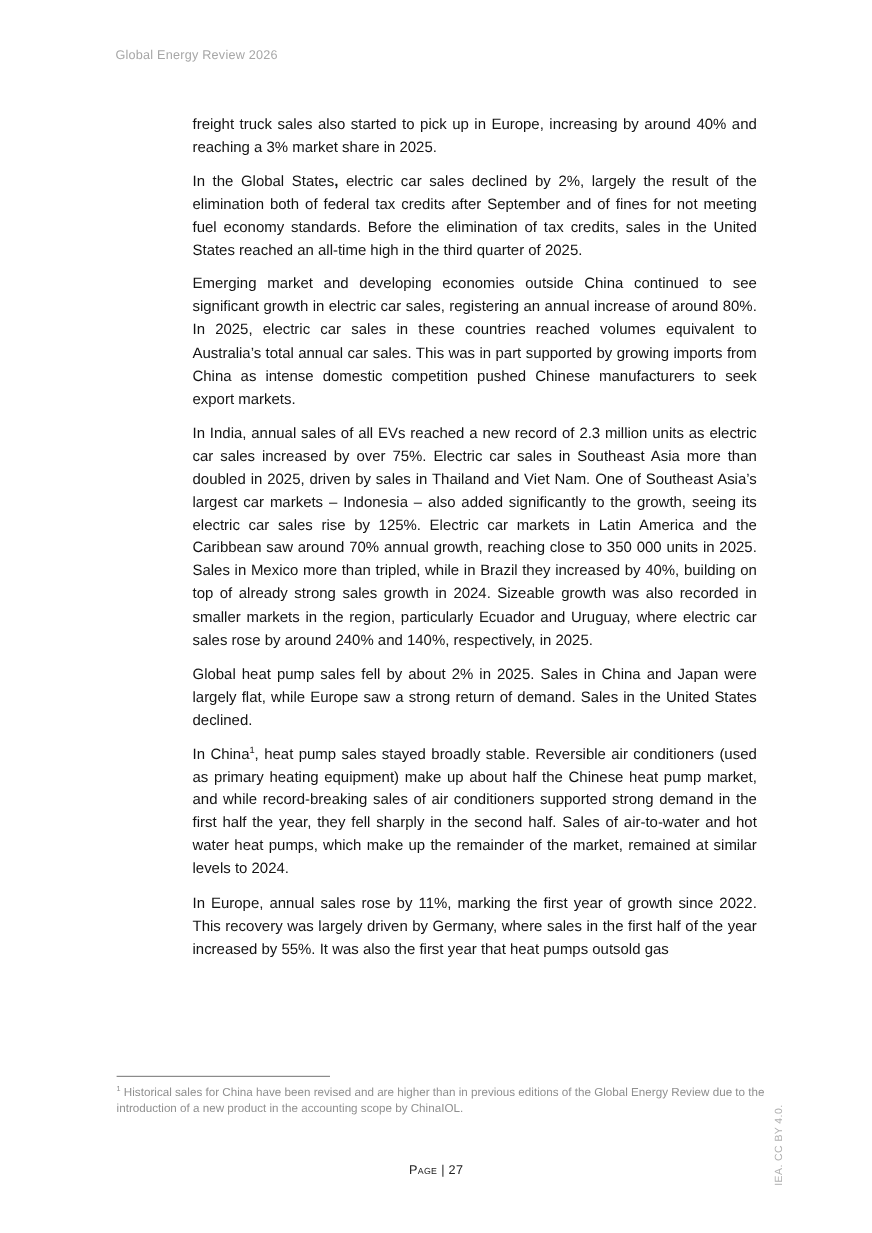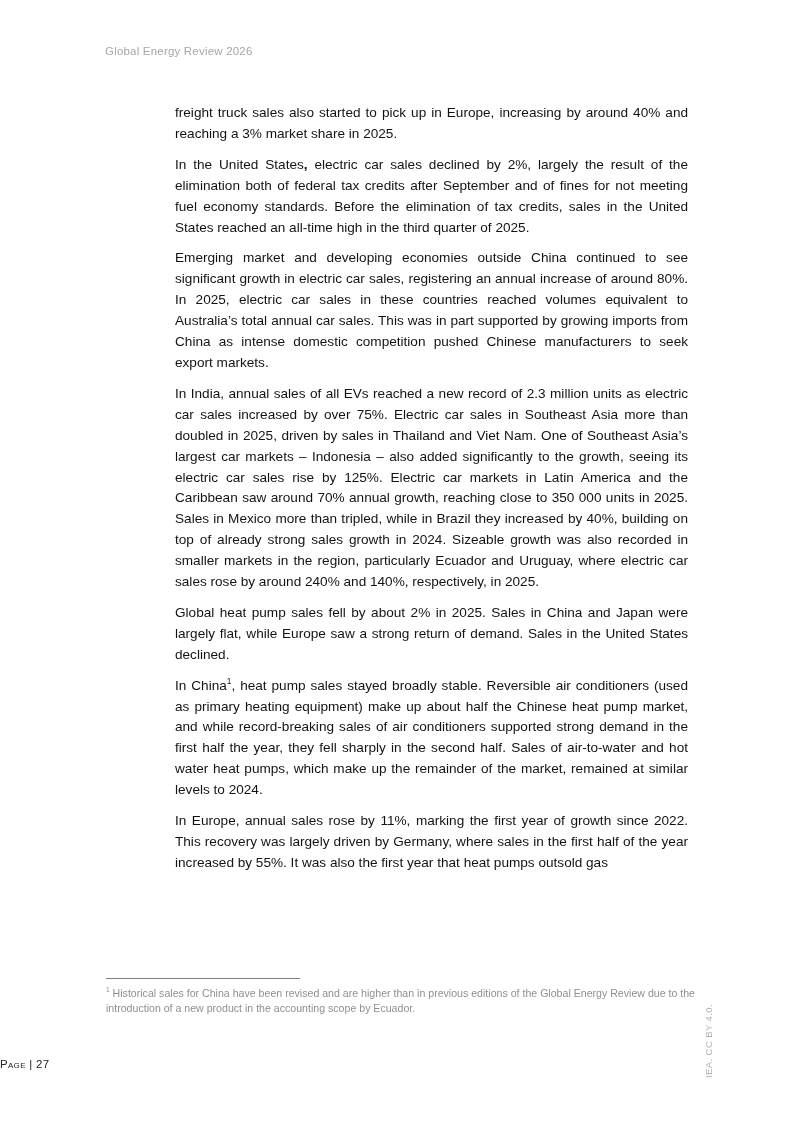--- a/index.html
+++ b/index.html
@@ -63,20 +63,21 @@
     font-size: 10.6px;
     line-height: 14.8px;
     color: #8f8f8f;
     text-align: left;
   }
   .page-footer {
     position: absolute;
     left: 0;
     top: 1058px;
     width: 100%;
+    text-align: center;
     font-size: 11.5px;
     font-variant: small-caps;
     color: #222222;
     letter-spacing: 0.3px;
   }
   .side-label {
     position: absolute;
     left: 708px;
     top: 1041px;
     transform: translate(-50%, -50%) rotate(-90deg);
@@ -88,32 +89,32 @@
 </style>
 </head>
 <body>
 
 <div class="page">
 
   <div class="running-header">Global Energy Review 2026</div>
 
   <div class="content">
     <p class="body"><span>freight truck sales also started to pick up in Europe, increasing by around 40% and reaching a 3% market share in 2025.</span></p>
-    <p class="body"><span>In the United States</span><span class="b">,</span><span> electric car sales declined by 2%, largely the result of the elimination both of federal tax credits after September and of fines for not meeting fuel economy standards. Before the elimination of tax credits, sales in the United States reached an all-time high in the third quarter of 2025.</span></p>
+    <p class="body"><span>In the Global States</span><span class="b">,</span><span> electric car sales declined by 2%, largely the result of the elimination both of federal tax credits after September and of fines for not meeting fuel economy standards. Before the elimination of tax credits, sales in the United States reached an all-time high in the third quarter of 2025.</span></p>
     <p class="body"><span>Emerging market and developing economies outside China continued to see significant growth in electric car sales, registering an annual increase of around 80%. In 2025, electric car sales in these countries reached volumes equivalent to Australia’s total annual car sales. This was in part supported by growing imports from China as intense domestic competition pushed Chinese manufacturers to seek export markets.</span></p>
     <p class="body"><span>In India, annual sales of all EVs reached a new record of 2.3 million units as electric car sales increased by over 75%. Electric car sales in Southeast Asia more than doubled in 2025, driven by sales in Thailand and Viet Nam. One of Southeast Asia’s largest car markets – Indonesia – also added significantly to the growth, seeing its electric car sales rise by 125%. Electric car markets in Latin America and the Caribbean saw around 70% annual growth, reaching close to 350 000 units in 2025. Sales in Mexico more than tripled, while in Brazil they increased by 40%, building on top of already strong sales growth in 2024. Sizeable growth was also recorded in smaller markets in the region, particularly Ecuador and Uruguay, where electric car sales rose by around 240% and 140%, respectively, in 2025.</span></p>
 
 
     <p class="body"><span>Global heat pump sales fell by about 2% in 2025. Sales in China and Japan were largely flat, while Europe saw a strong return of demand. Sales in the United States declined.</span></p>
     <p class="body"><span>In China</span><sup>1</sup><span>, heat pump sales stayed broadly stable. Reversible air conditioners (used as primary heating equipment) make up about half the Chinese heat pump market, and while record-breaking sales of air conditioners supported strong demand in the first half the year, they fell sharply in the second half. Sales of air-to-water and hot water heat pumps, which make up the remainder of the market, remained at similar levels to 2024.</span></p>
     <p class="body"><span>In Europe, annual sales rose by 11%, marking the first year of growth since 2022. This recovery was largely driven by Germany, where sales in the first half of the year increased by 55%. It was also the first year that heat pumps outsold gas</span></p>
   </div>
 
   <div class="footnote-block">
     <div class="footnote-rule"></div>
-    <p class="footnote"><sup>1</sup><span> Historical sales for China have been revised and are higher than in previous editions of the Global Energy Review due to the introduction of a new product in the accounting scope by Ecuador.</span></p>
+    <p class="footnote"><sup>1</sup><span> Historical sales for China have been revised and are higher than in previous editions of the Global Energy Review due to the introduction of a new product in the accounting scope by ChinaIOL.</span></p>
   </div>
 
   <div class="page-footer">Page | 27</div>
 
   <div class="side-label">IEA. CC BY 4.0.</div>
 
 </div>
 
 </body></html>

